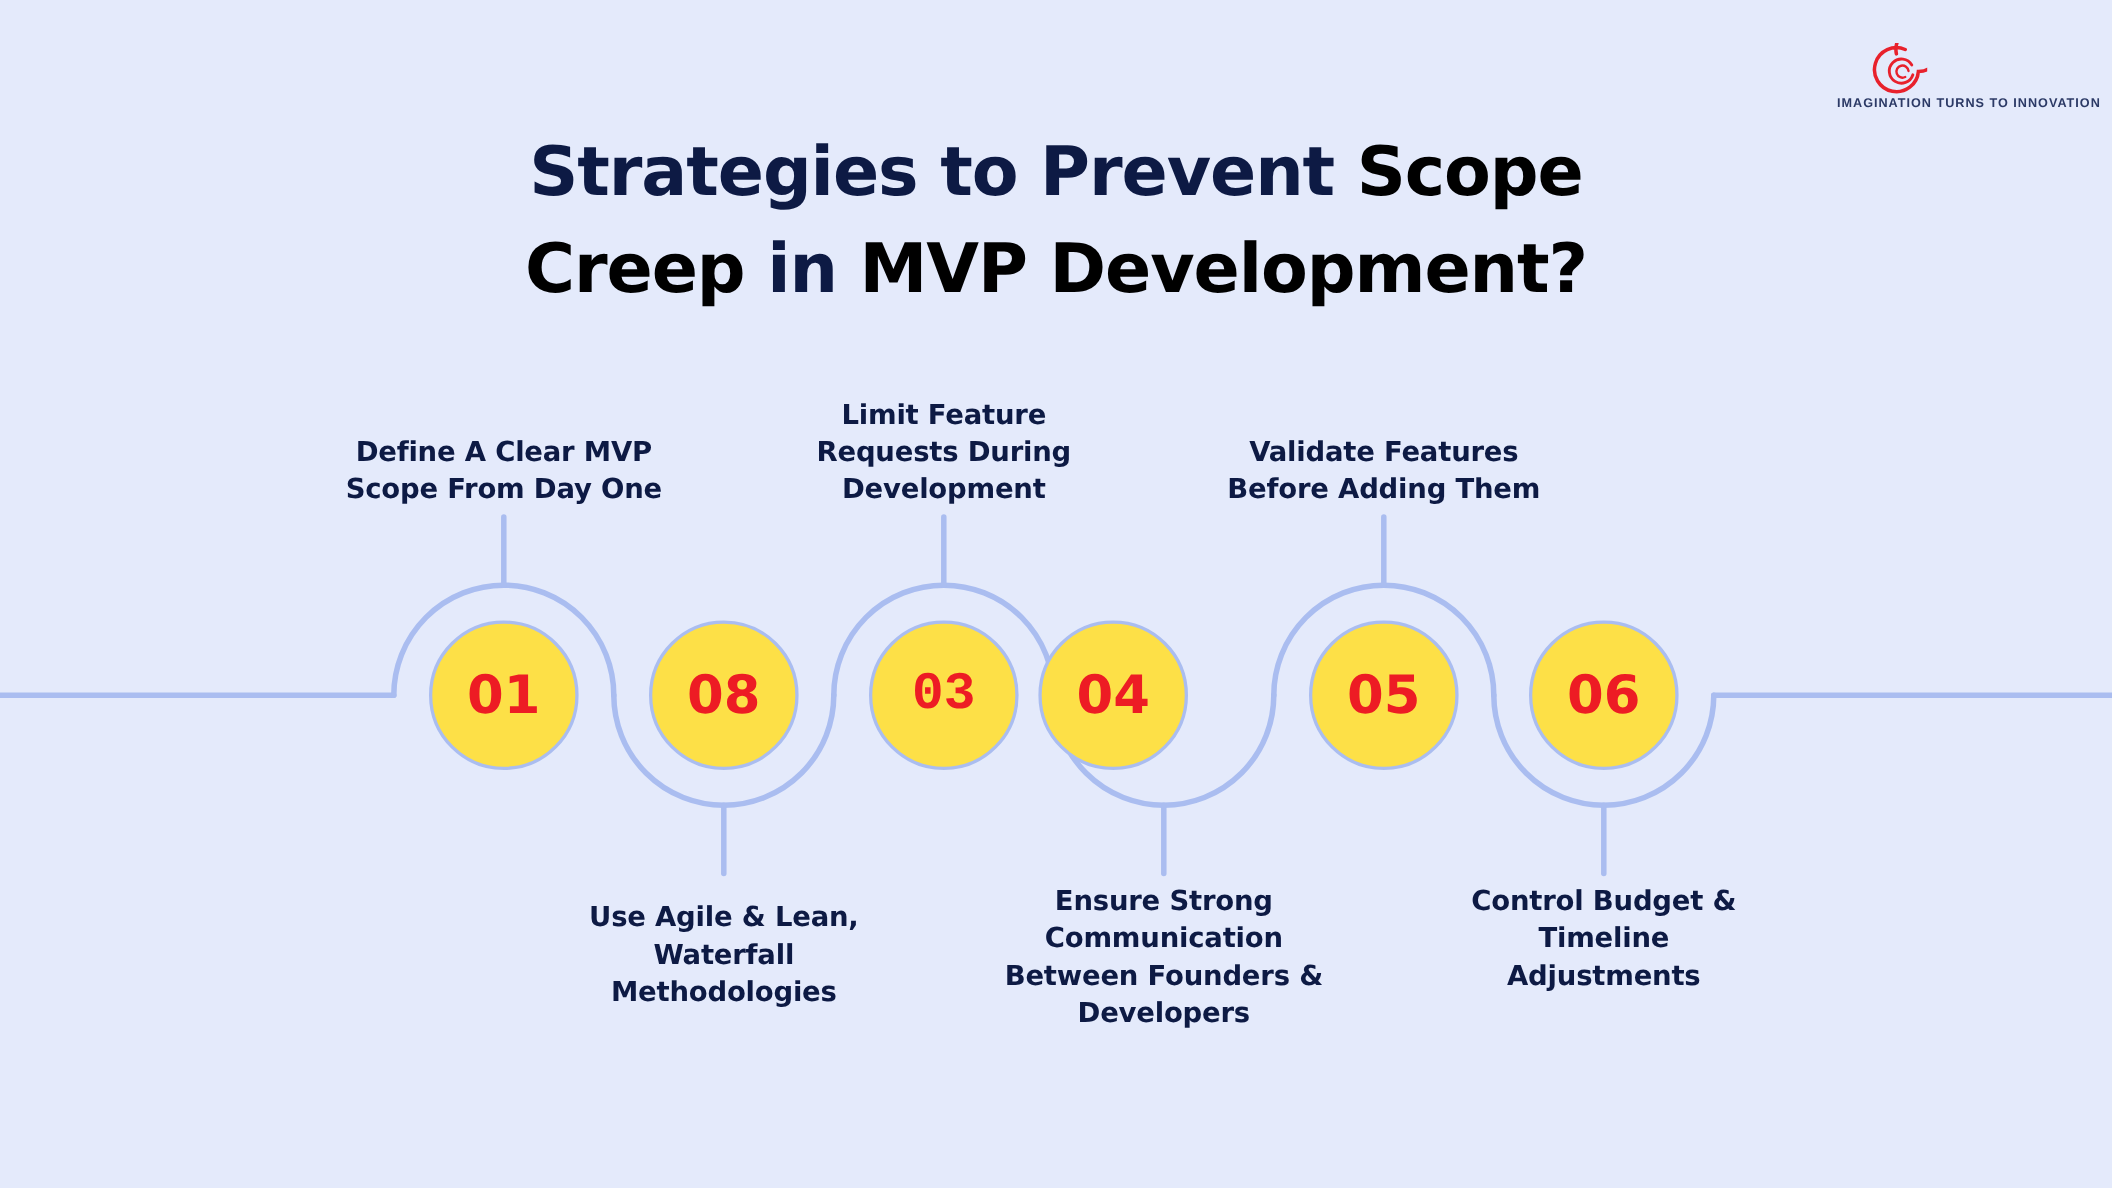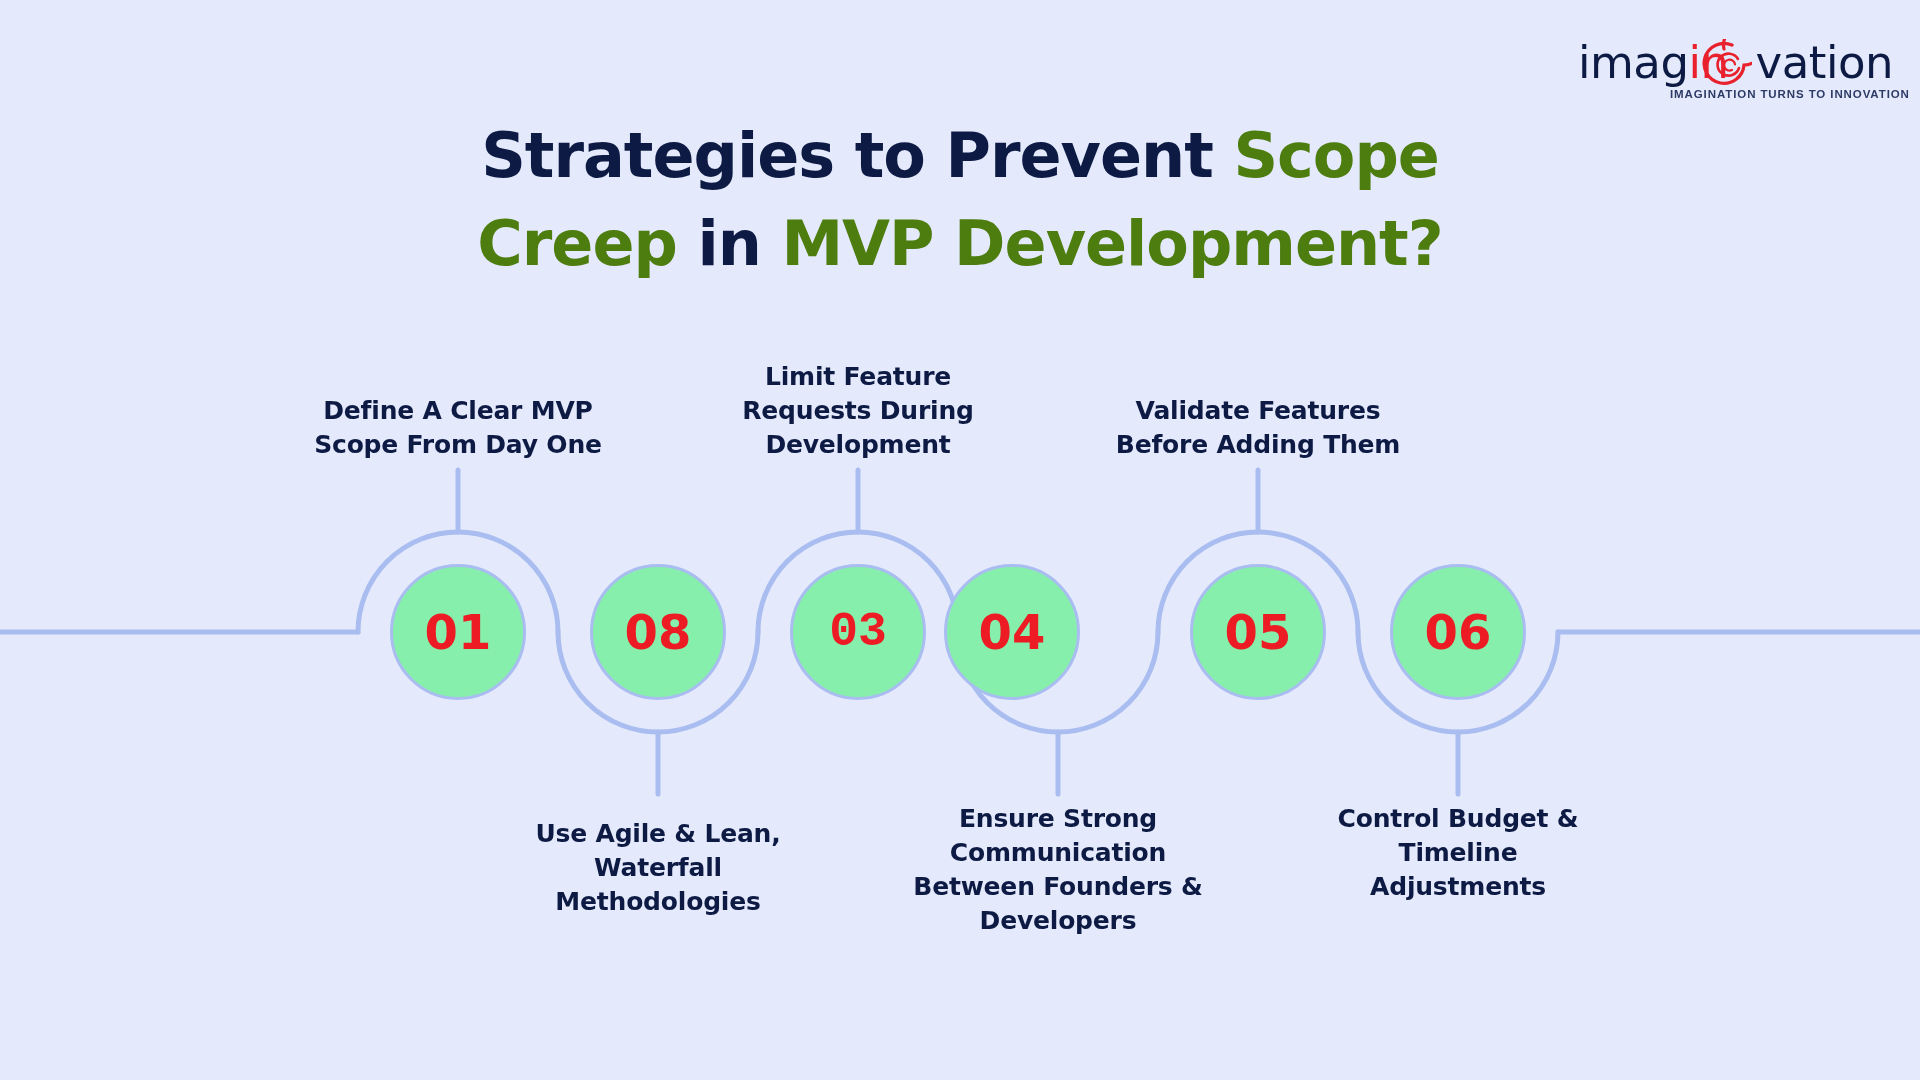--- a/index.html
+++ b/index.html
@@ -66,40 +66,40 @@
     transform: translateX(-50%);
     width: 1120px;
     text-align: center;
     font-family: "DejaVu Sans", sans-serif;
     font-size: 62px;
     font-weight: 700;
     line-height: 88px;
     letter-spacing: -1px;
     color: #0d1a44;
   }
-  #title .accent { color: #4d7c0f; }
+  #title .accent { color: #000000; }
 
   
   #timeline-svg {
     position: absolute;
     left: 0;
     top: 0;
     width: 1920px;
     height: 1080px;
   }
 
   
   .node-circle {
     position: absolute;
     width: 136px;
     height: 136px;
     margin-left: -68px;
     margin-top: -68px;
     border-radius: 50%;
-    background: #86efac;
+    background: #fde047;
     border: 3px solid #aabdf0;
     box-sizing: border-box;
     display: flex;
     align-items: center;
     justify-content: center;
     font-family: "DejaVu Sans", sans-serif;
     font-size: 48px;
     font-weight: 700;
     color: #ed1c24;
     letter-spacing: 0px;
@@ -117,21 +117,20 @@
     line-height: 34px;
     color: #0d1a44;
     letter-spacing: -0.2px;
   }
   .step-label.above { transform: translateY(-100%); }
 </style>
 </head>
 <body>
 
 <div id="logo">
-  <div class="logo-wordmark"><span>imag</span><span class="logo-red">in</span><span class="logo-gap">o</span><span>vation</span></div>
   <svg class="logo-swirl" viewBox="0 0 54 50">
     <path d="M34 6 A 20 20 0 1 0 46 26 A 20 20 0 1 0 26 10" fill="none" stroke="#e8212c" stroke-width="3.2" stroke-linecap="round"></path>
     <path d="M40 20 A 11 11 0 1 0 41 29" fill="none" stroke="#e8212c" stroke-width="2.6" stroke-linecap="round"></path>
     <path d="M37 25.5 A 5.5 5.5 0 1 0 34 31" fill="none" stroke="#e8212c" stroke-width="2.2" stroke-linecap="round"></path>
   </svg>
   <div class="logo-tagline">IMAGINATION TURNS TO INNOVATION</div>
 </div>
 
 <h1 id="title"><span>Strategies to Prevent </span><span class="accent">Scope</span><br><span class="accent">Creep</span><span> in </span><span class="accent">MVP Development?</span></h1>
 

